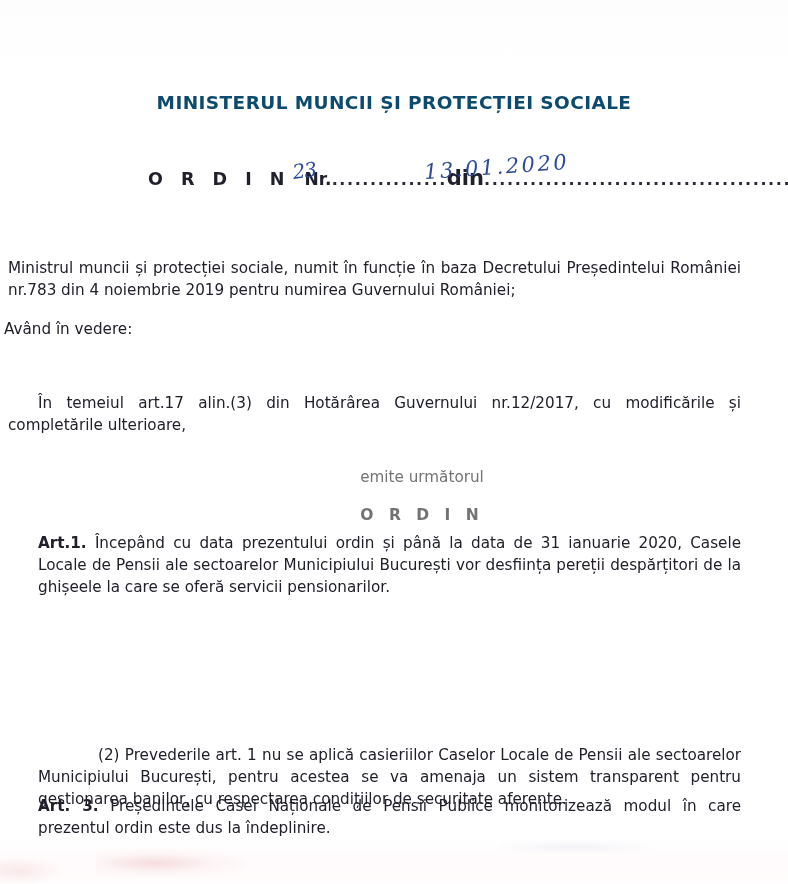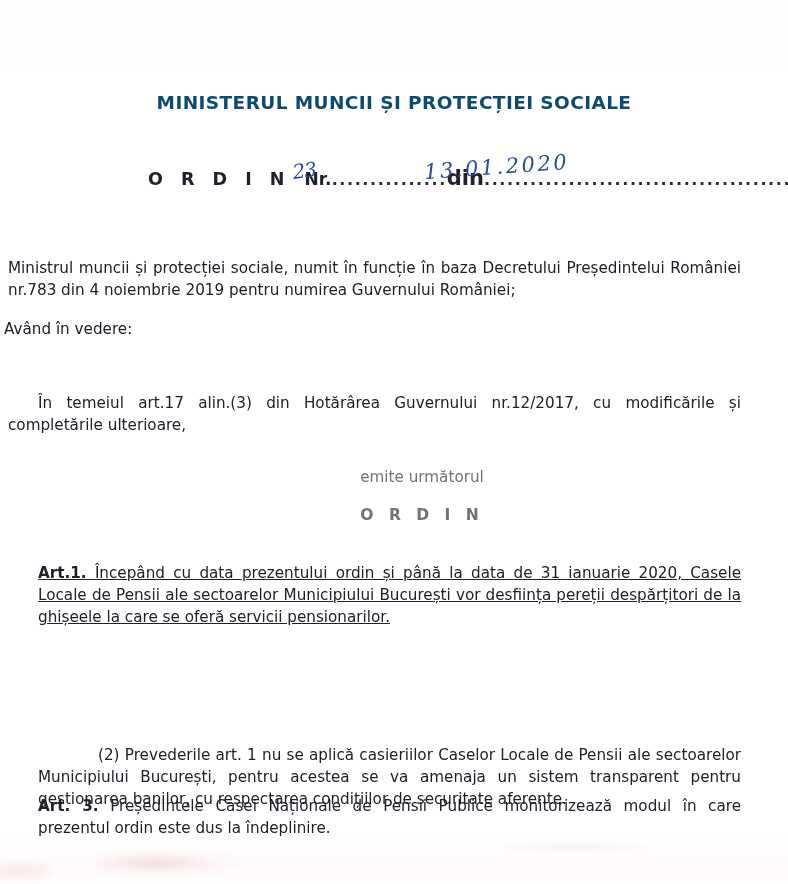--- a/index.html
+++ b/index.html
@@ -184,21 +184,21 @@
     padding-left: 28px;
   }
   .c-emite { top: 468px; }
   .c-ordin {
     top: 506px;
     font-weight: 700;
     letter-spacing: 5px;
     font-size: 15.5px;
   }
 
-  .p-art1 { left: 38px; top: 562px; width: 703px; text-decoration: underline; }
+  .p-art1 { left: 38px; top: 532px; width: 703px; }
   .p-art2 { left: 38px; top: 650px; width: 703px; }
   .p-art2b{ left: 38px; top: 744px; width: 703px; text-indent: 60px; }
   .p-art3 { left: 38px; top: 795px; width: 703px; }
 </style>
 </head>
 <body>
 
 <div class="scan-tint-top"></div>
 
 <div class="page">

